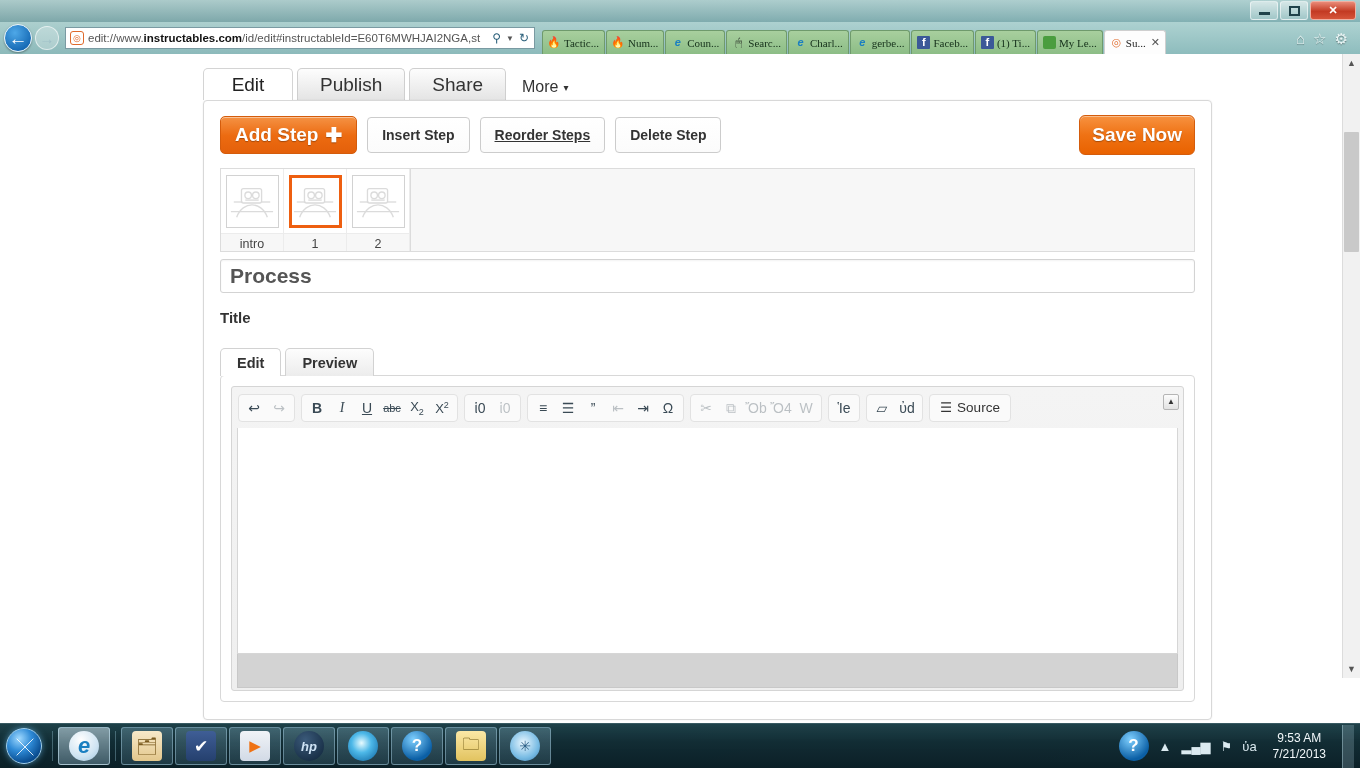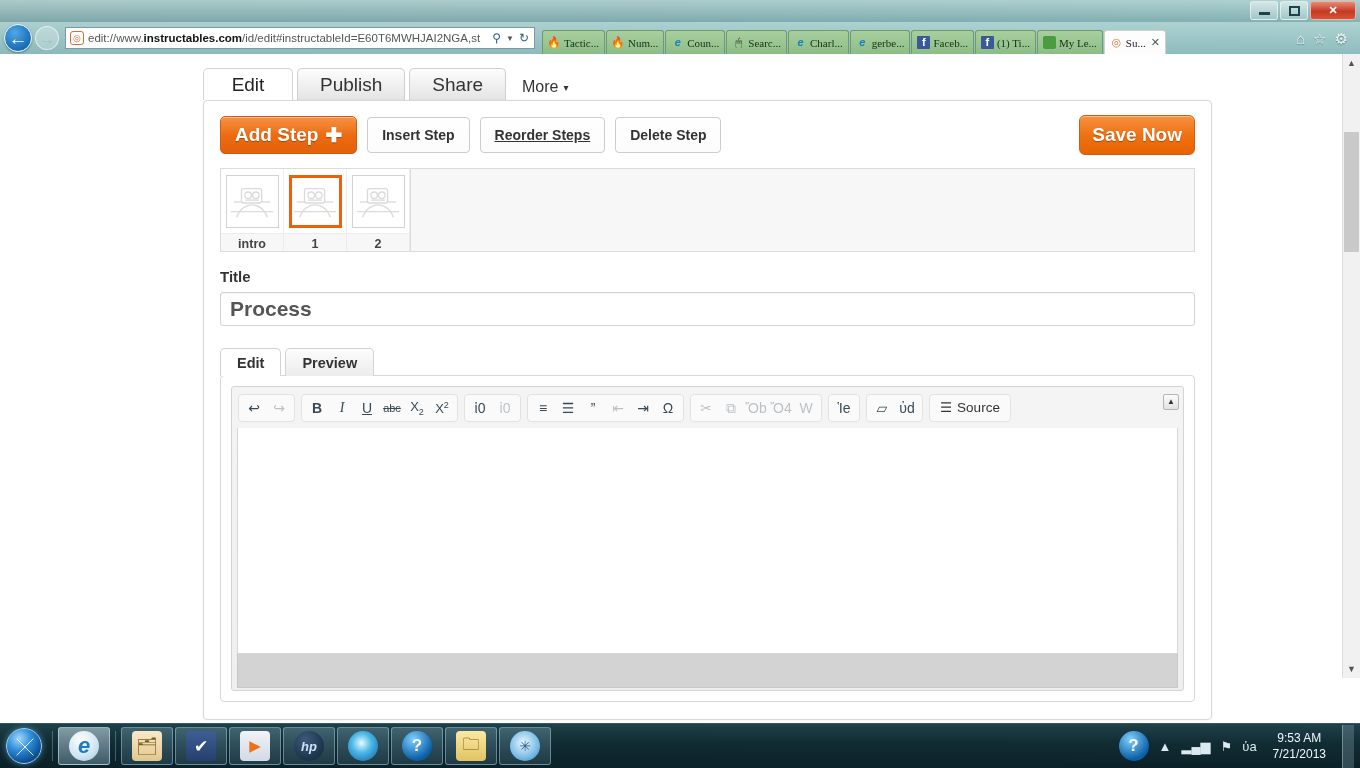--- a/index.html
+++ b/index.html
@@ -208,21 +208,21 @@
     color:#fff; font-size:19px; font-weight:bold;
     padding: 8px 12px; text-shadow: 0 1px 1px rgba(0,0,0,.3);
     box-shadow: 0 1px 0 rgba(255,255,255,.4) inset;
   }
 
   
   #steps-strip {
     margin-top: 13px; border:1px solid #dcdcdc; background:#f7f7f7;
     height: 84px; display:flex; align-items:flex-start; padding: 0; position:relative;
   }
-  #steps-inner { display:flex; background:#a3a3a3; border-right:1px solid #dcdcdc; height:100%;font-weight:bold;}
+  #steps-inner { display:flex; background:#a3a3a3; border-right:1px solid #dcdcdc; height:100%;}
   .step-thumb-cell {
     width: 63px; height:100%;
     display:flex; flex-direction:column; align-items:center;
     border-right:1px solid #ececec; background:#fff;
   }
   .step-thumb {
     width: 53px; height: 54px; margin-top: 6px;
     border:1px solid #d2d2d2; background:#fff;
     display:flex; align-items:center; justify-content:center; overflow:hidden;
   }
@@ -541,24 +541,24 @@
                         <path d="M8 40 c3-9 10-13 16-13 s13 4 16 13"></path>
                         <path d="M2 34 h44"></path>
                       </g>
                     </svg>
                   </div>
                   <div class="step-label">2</div>
                 </div>
               </div>
           </div>
 
-          <div id="title-label">Title</div>
           <div id="title-input">
             <span>Process</span>
           </div>
+          <div id="title-label">Title</div>
 
           <div id="ep-tabs">
               <div class="ep-tab active">Edit</div>
               <div class="ep-tab">Preview</div>
             </div>
 
           <div id="editor-outer">
             <div id="editor-inner">
               <div id="cke-toolbar">
                   <div class="tb-group">

